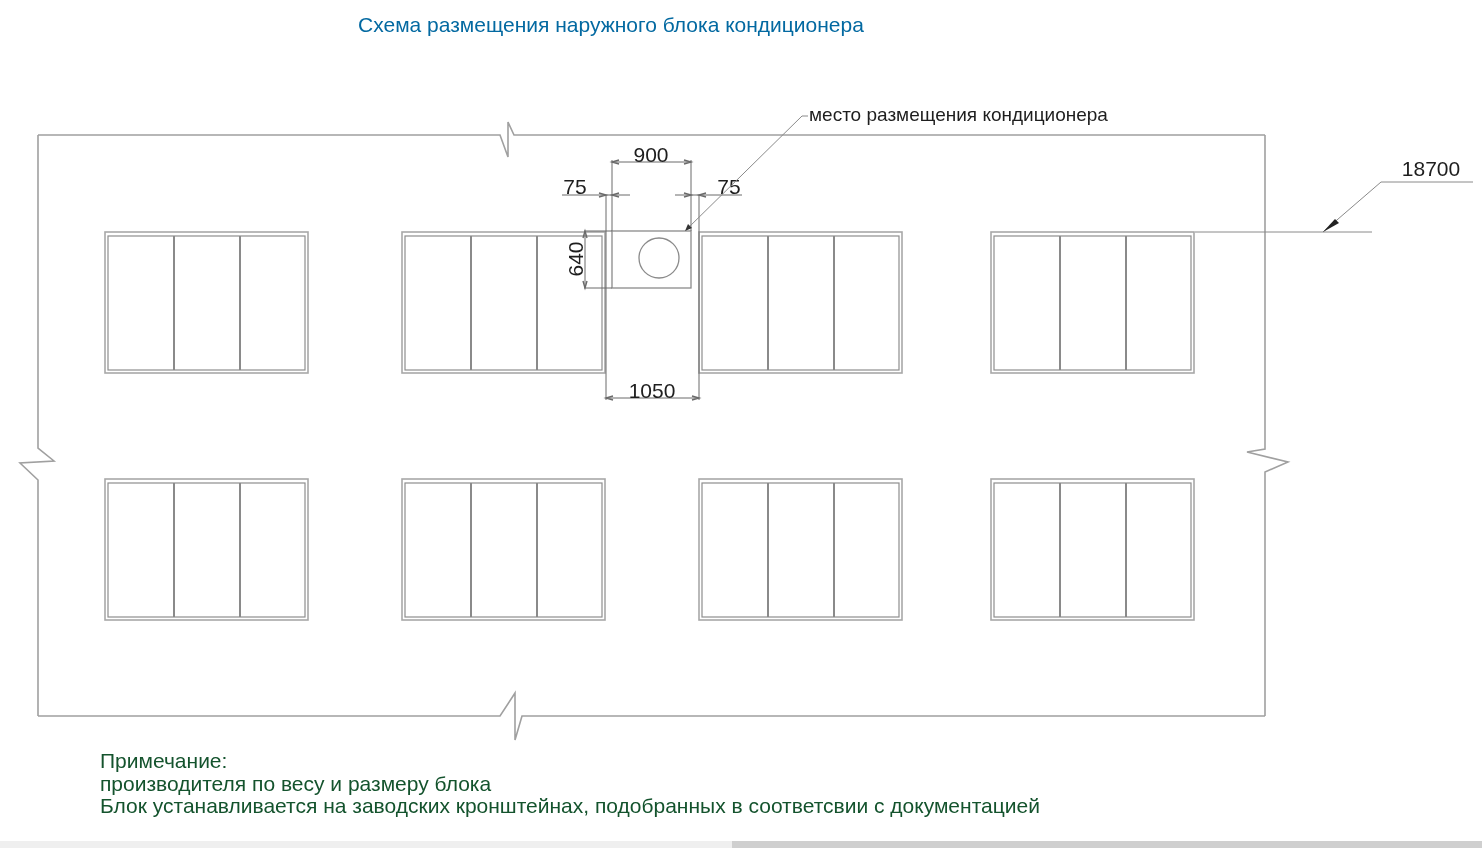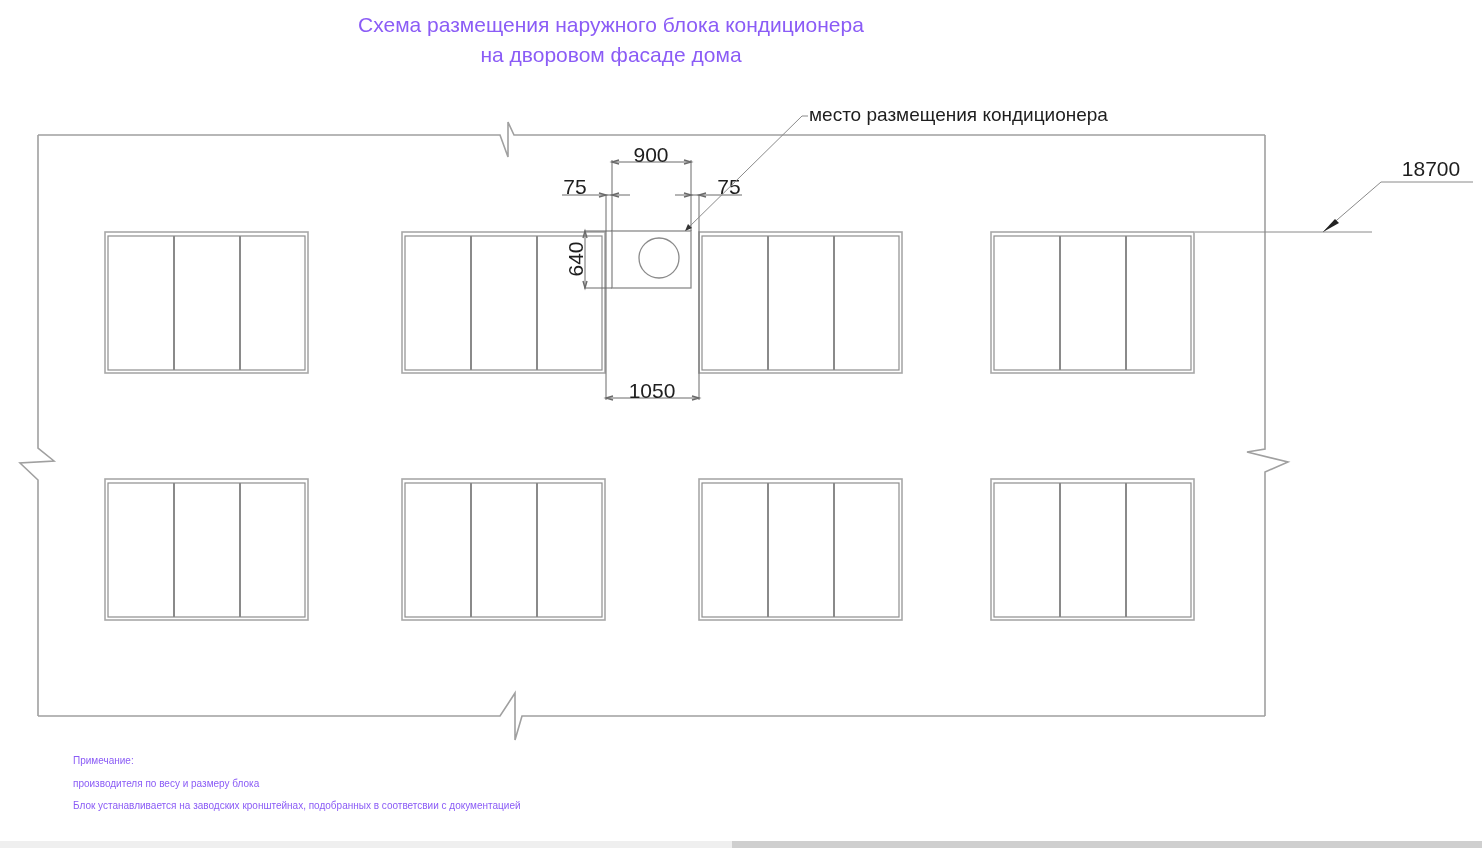--- a/index.html
+++ b/index.html
@@ -1,32 +1,31 @@
 <!DOCTYPE html>
 <html><head>
   <meta charset="utf-8">
   <style>
     html, body { margin: 0; padding: 0; background: #ffffff; }
     body { width: 1482px; height: 848px; position: relative; overflow: hidden;
            font-family: "Liberation Sans", sans-serif; color: #1a1a1a; }
     .title { position: absolute; left: 0; top: 10px; width: 1222px; text-align: center;
-             font-size: 21px; line-height: 30px; color: #8b5cf6; }
+             font-size: 21px; line-height: 30px; color: #0369a1; }
     .diagram { position: absolute; left: 0; top: 0; }
     .svg-text { font-family: "Liberation Sans", sans-serif; fill: #1e1e1e; }
-    .note { position: absolute; left: 73px; top: 750px; font-size: 10px; line-height: 22.5px; color: #8b5cf6; }
+    .note { position: absolute; left: 100px; top: 750px; font-size: 21px; line-height: 22.5px; color: #14532d; }
     .bottom-bar { position: absolute; left: 0; top: 841px; height: 7px; width: 1482px; display: flex; }
     .bar-left { width: 732px; background: #efefef; }
     .bar-right { flex: 1; background: #cfcfcf; }
   </style>
 </head>
 <body>
 
 <div class="title">
   <div>Схема размещения наружного блока кондиционера</div>
-  <div>на дворовом фасаде дома</div>
 </div>
 
 <svg class="diagram" width="1482" height="848" viewBox="0 0 1482 848" xmlns="http://www.w3.org/2000/svg">
   <defs>
     <g id="win">
       <rect x="0" y="0" width="203" height="141" fill="none" stroke="#a8a8a8" stroke-width="1.6"></rect>
       <rect x="3" y="4" width="197" height="134" fill="none" stroke="#8e8e8e" stroke-width="1.2"></rect>
       <line x1="69" y1="4" x2="69" y2="138" stroke="#8a8a8a" stroke-width="2"></line>
       <line x1="135" y1="4" x2="135" y2="138" stroke="#8a8a8a" stroke-width="2"></line>
     </g>

